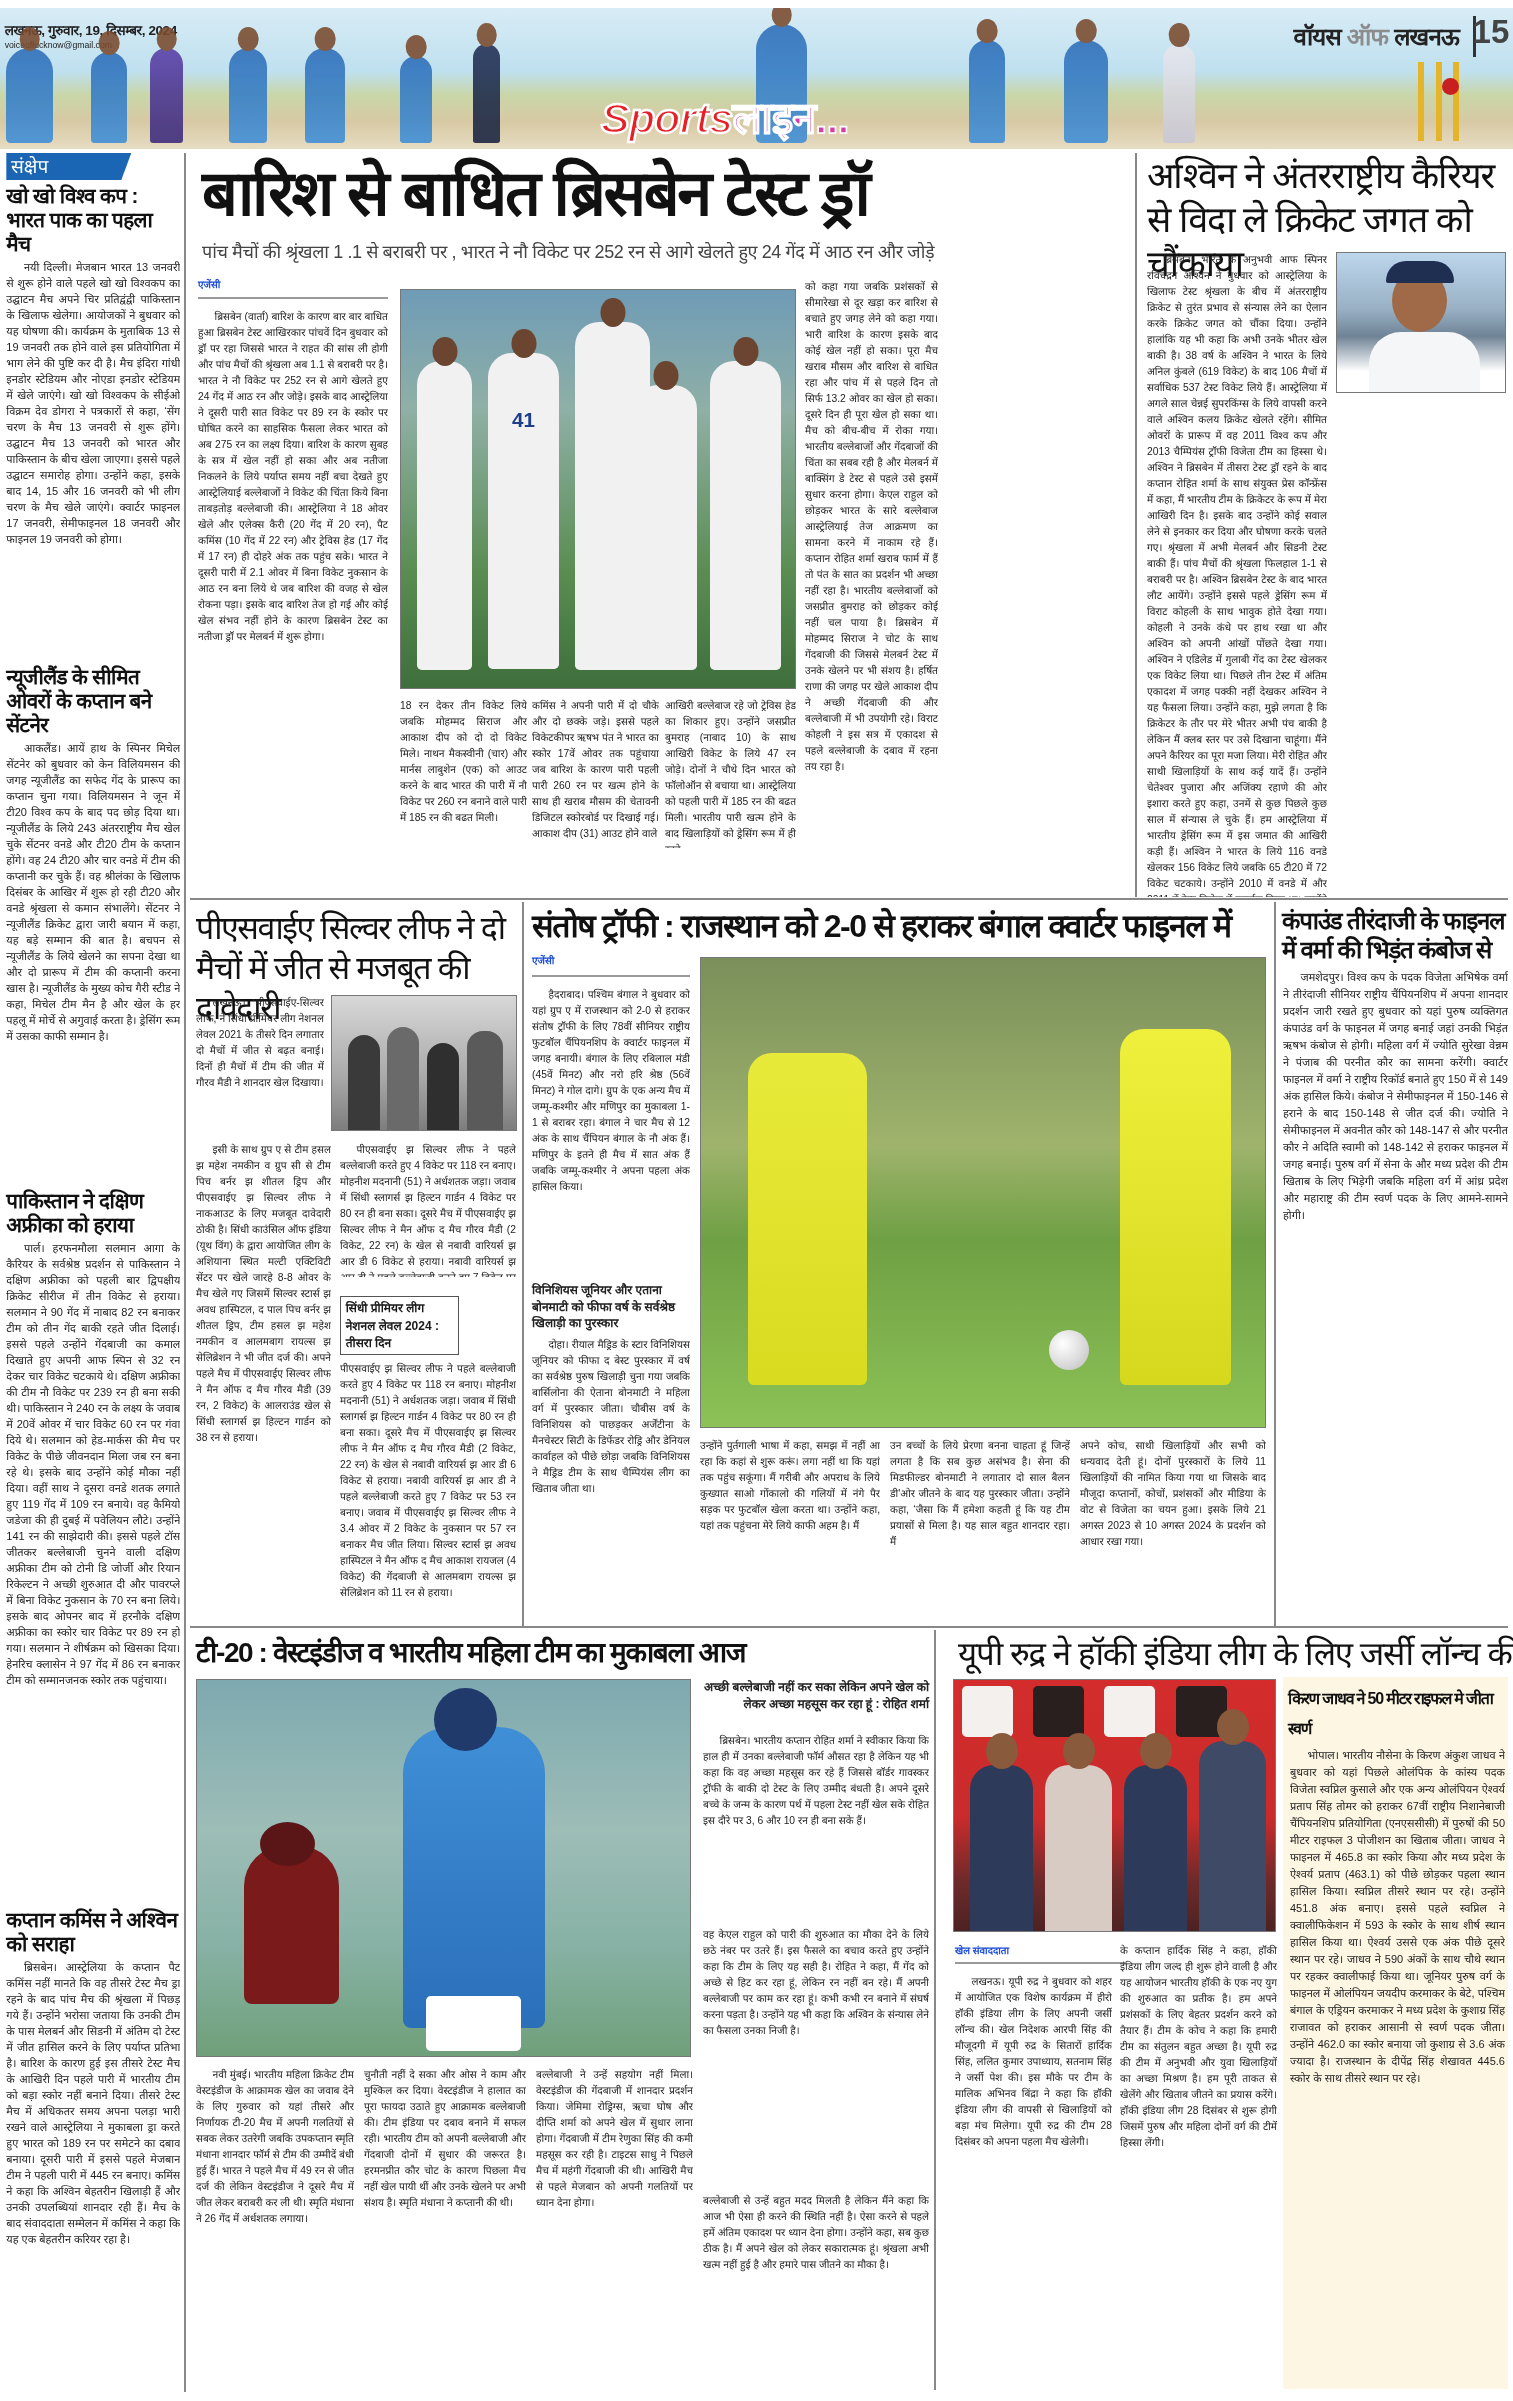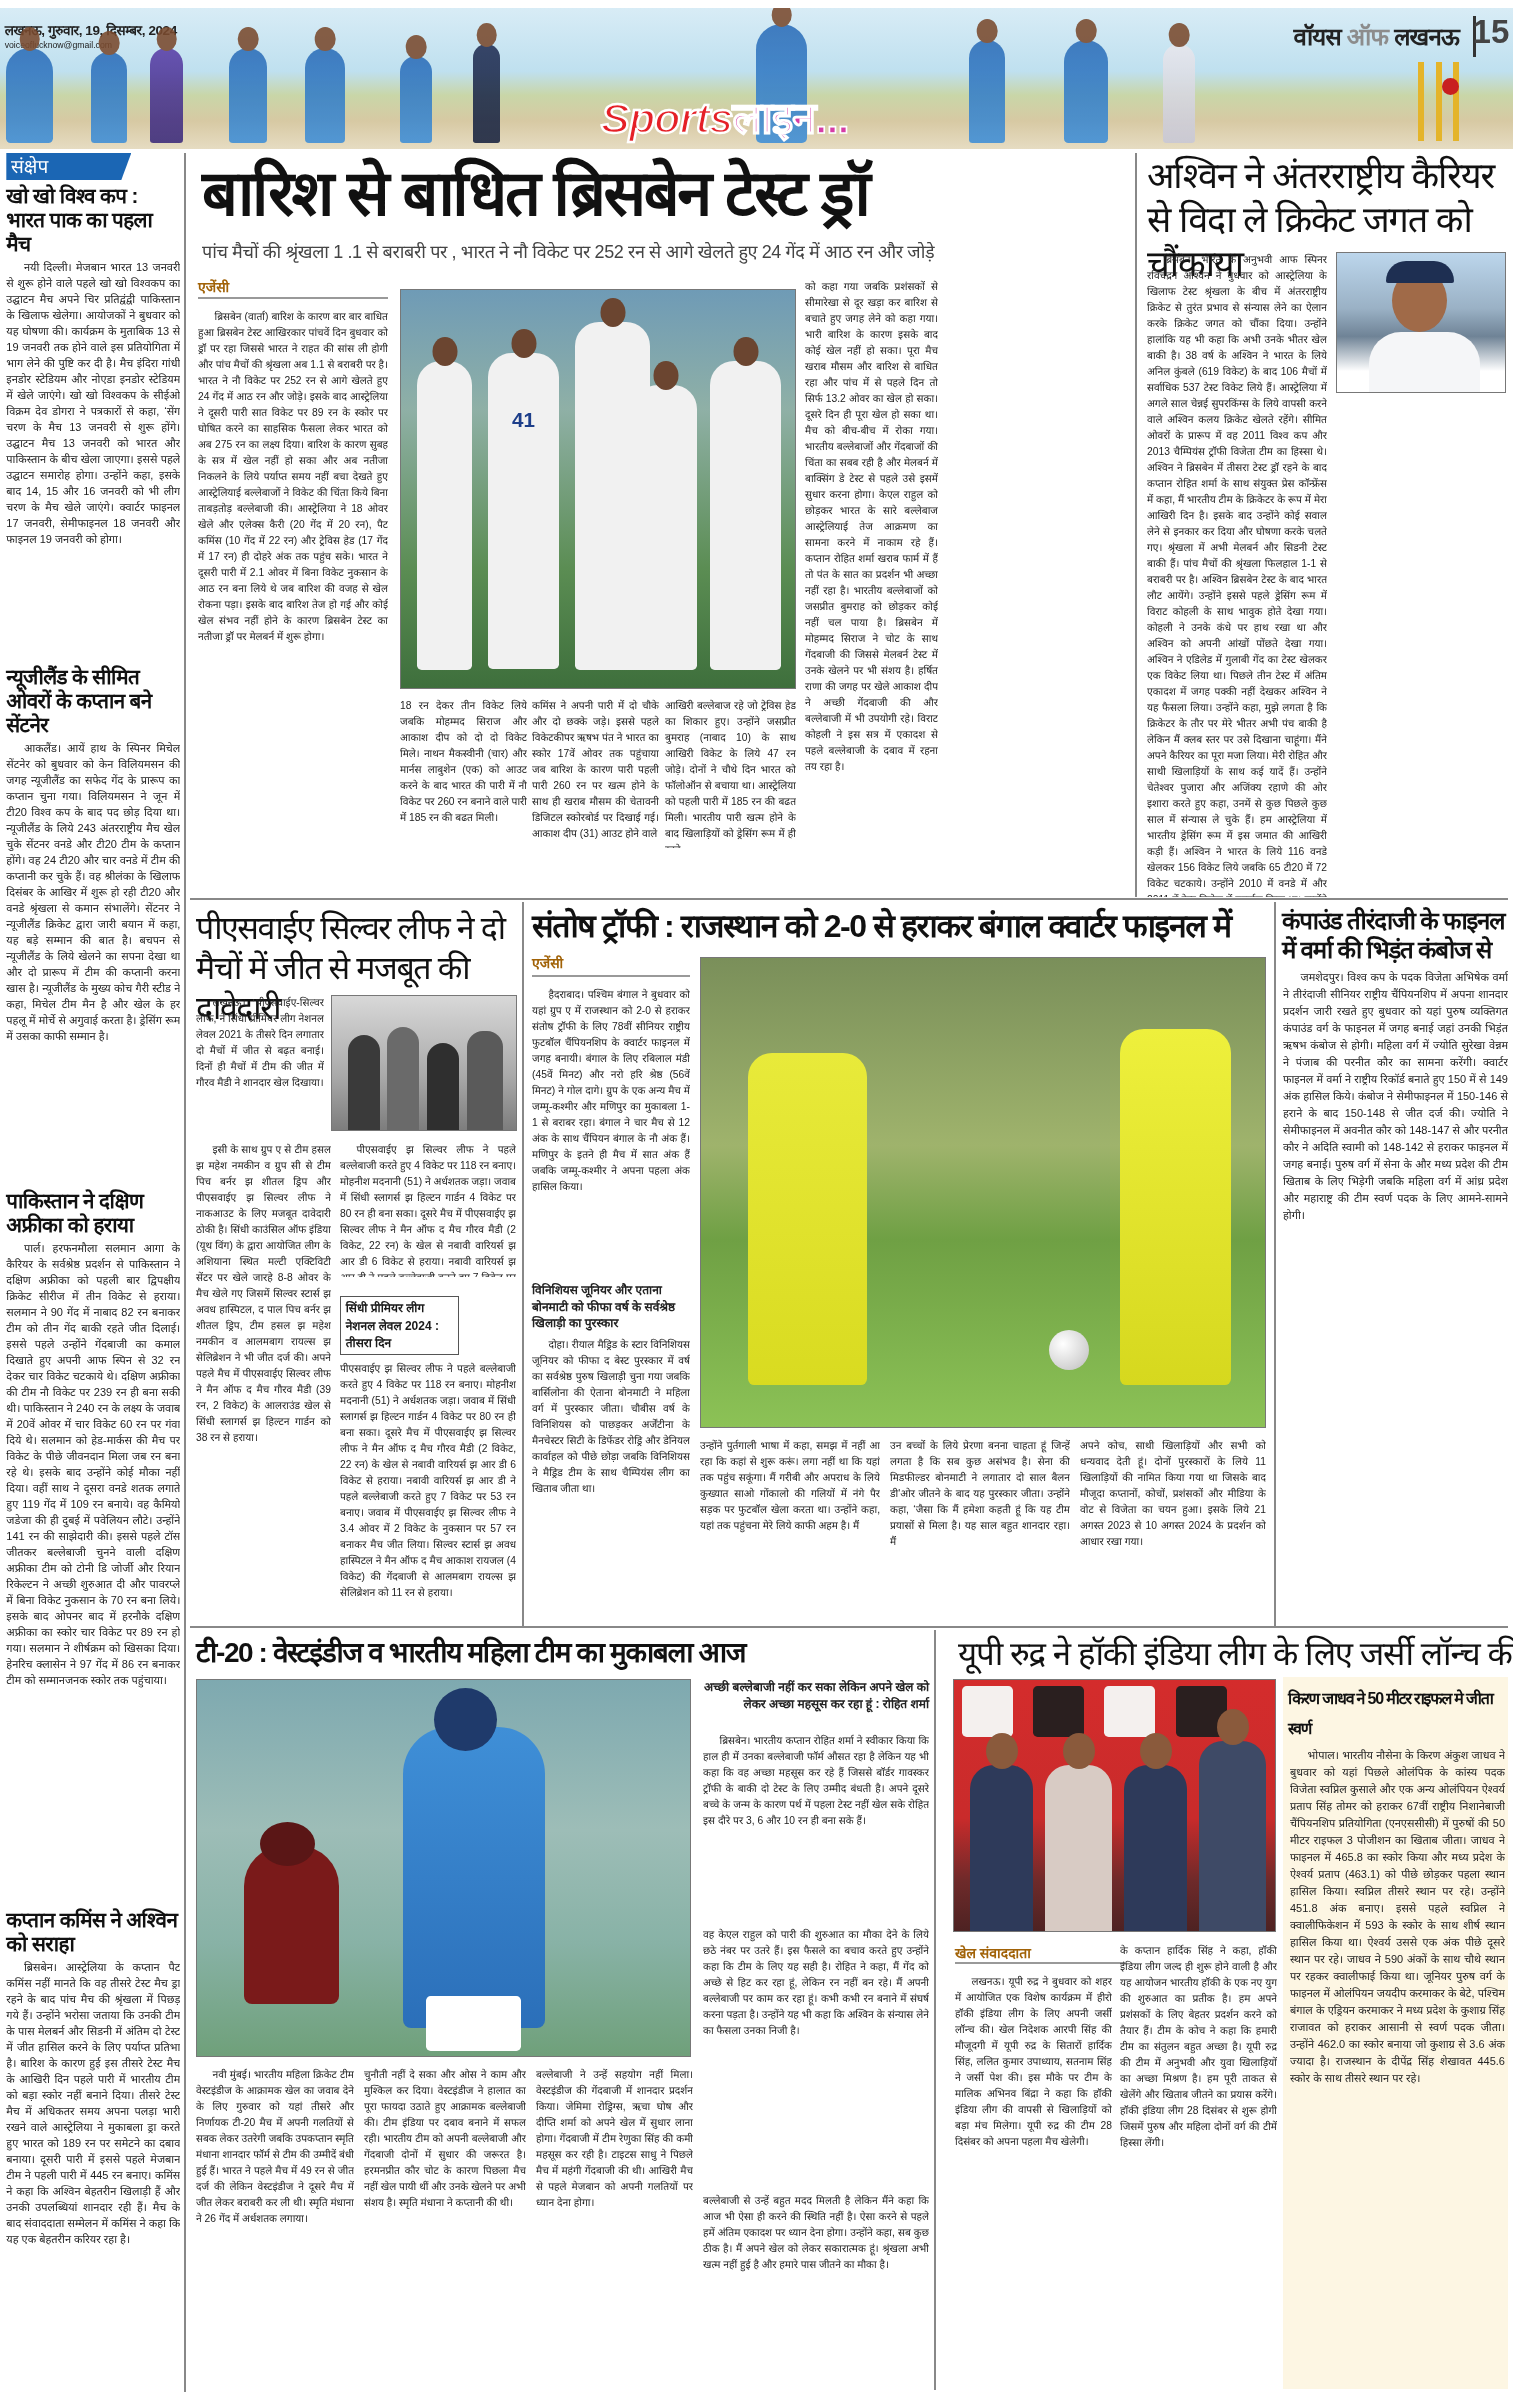--- a/index.html
+++ b/index.html
@@ -36,21 +36,21 @@
   .brief { position: absolute; left: 6.3px; width: 174px; }
   .brief h3 { font-size: 20.6px; line-height: 24px; font-weight: bold; color: #111; letter-spacing: -0.6px; margin-bottom: 3.2px; font-family: "Liberation Sans Narrow","Liberation Sans", sans-serif; }
   .brief p { font-size: 11px; line-height: 16px; text-align: justify; color: #222; }
   .brief p::first-line { }
   .indent { text-indent: 1.6em; }
 
   
   .hl { position: absolute; font-weight: bold; color: #111; letter-spacing: -1.6px; white-space: nowrap; font-family: "Liberation Sans Narrow","Liberation Sans", sans-serif; }
   .hl-light { font-weight: normal; letter-spacing: -1.2px; }
   .subhl { position: absolute; font-size: 20.6px; color: #444; white-space: nowrap; letter-spacing: -0.4px; }
-  .byline { position: absolute; font-size: 14px; font-weight: bold; color: #a16207; }
+  .byline { position: absolute; font-size: 10px; font-weight: bold; color: #1d4ed8; }
 
   .text { position: absolute; font-size: 10.3px; line-height: 16px; text-align: justify; color: #222; overflow: hidden; }
   .photo { position: absolute; border: 1.6px solid #777; overflow: hidden; }
   .box { position: absolute; border: 1.6px solid #555; padding: 3.2px 4.7px; font-size: 12px; font-weight: bold; line-height: 17.4px; background: #fff; }
   .pullquote { position: absolute; font-size: 12px; line-height: 16.6px; color: #222; font-weight: bold; }
 
   
   .cricket-photo { background: linear-gradient(to bottom, #6f9bb6 0%, #8fb0a6 30%, #5b8d53 70%, #3e6f3c 100%); }
   .figure { position: absolute; background: #f1f1f1; border-radius: 24px 24px 4.7px 4.7px; }
   .figure .hd { position: absolute; top: -24px; left: 50%; transform: translateX(-50%); width: 25px; height: 28.5px; border-radius: 50%; background: #6b4530; }

